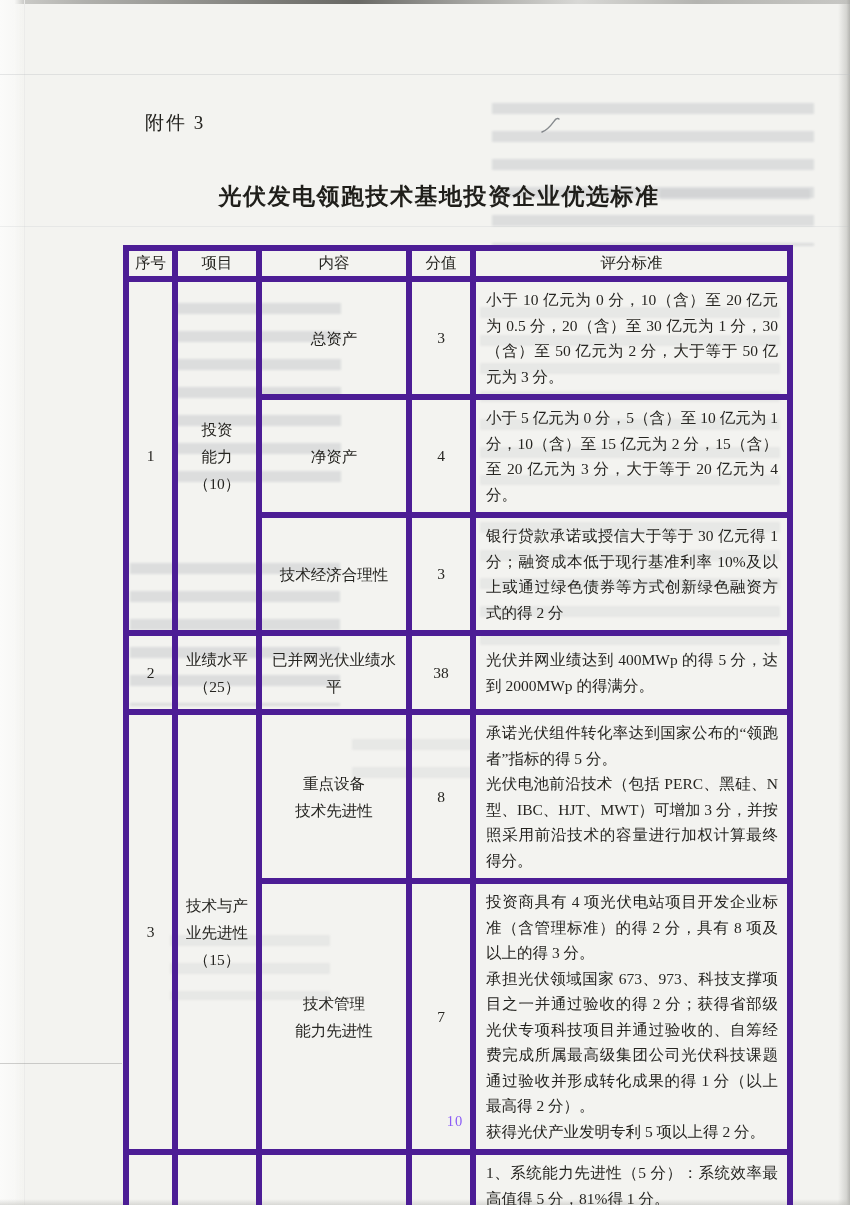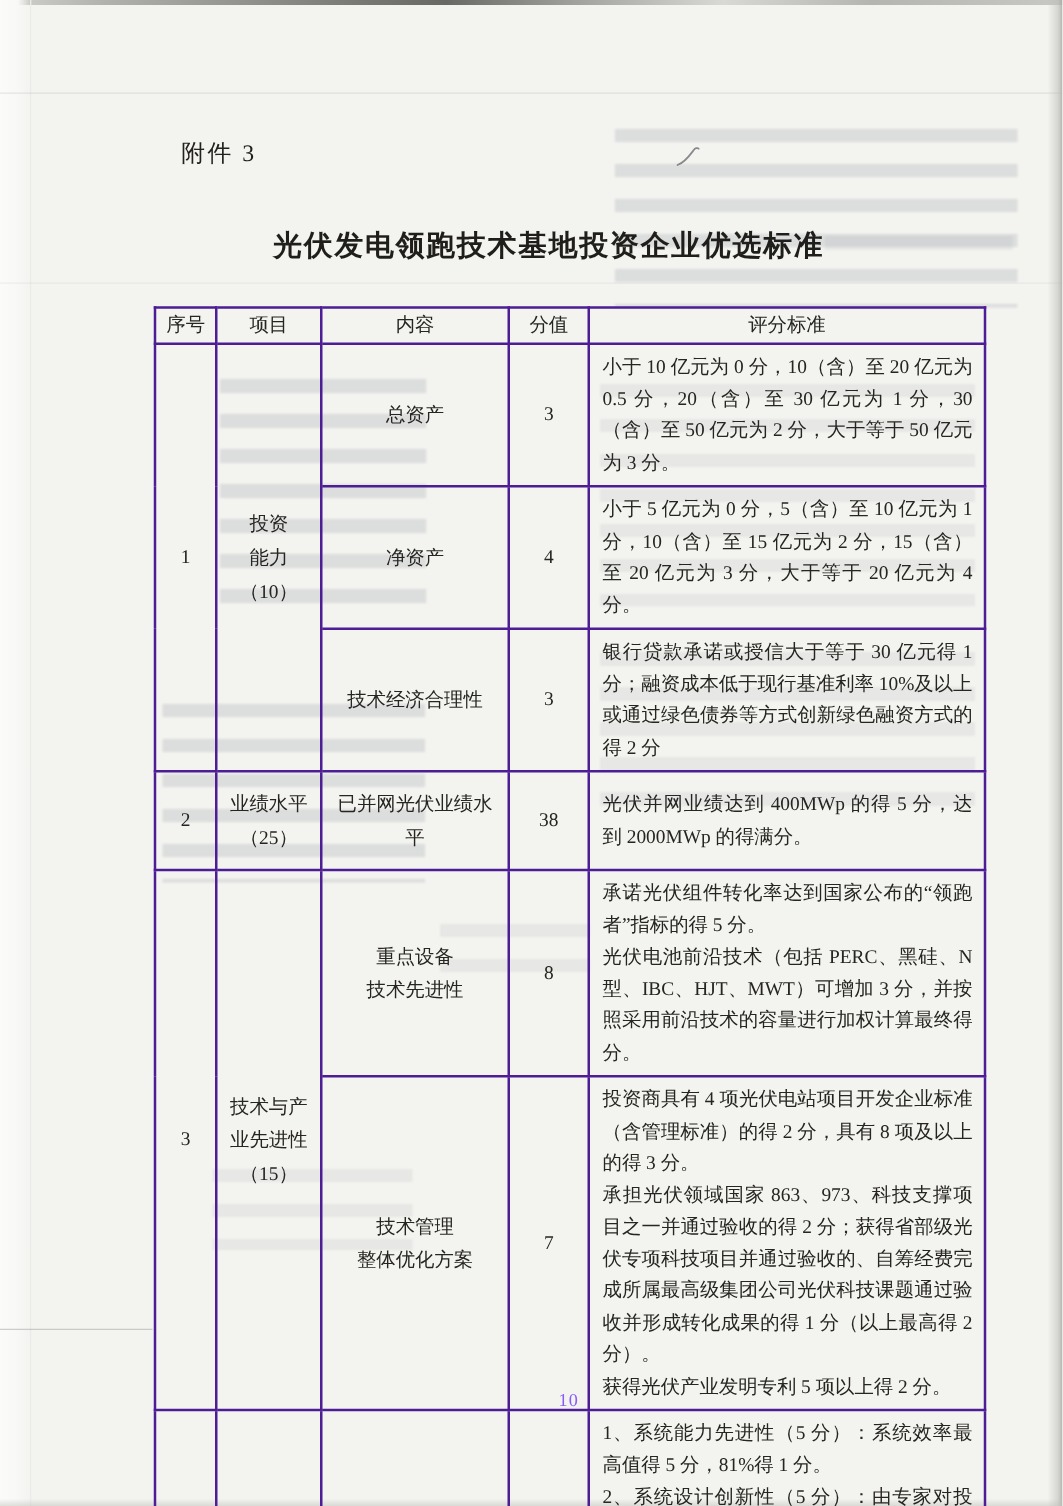--- a/index.html
+++ b/index.html
@@ -65,21 +65,21 @@
   table.criteria{
     border-collapse:collapse;table-layout:fixed;width:664px;
     font-size:15.5px;color:#262521;
   }
   table.criteria col.c-no{width:49px;}
   table.criteria col.c-item{width:84px;}
   table.criteria col.c-content{width:150px;}
   table.criteria col.c-score{width:64px;}
   table.criteria col.c-criteria{width:317px;}
   table.criteria th,table.criteria td{
-    border:2px solid #4c1d95;
+    border:6px solid #4c1d95;
     vertical-align:middle;
   }
   table.criteria{border:2.5px solid #3c3c38;}
   th.hd{font-weight:400;text-align:center;padding:2px;}
   td.no,td.score{text-align:center;padding:2px;}
   td.item,td.content{
     text-align:center;padding:2px 3px;
     white-space:pre-line;line-height:27px;
   }
   td.criteria-cell{
@@ -177,24 +177,24 @@
 业先进性
 （15）</td>
           <td class="content">重点设备
 技术先进性</td>
           <td class="score">8</td>
           <td class="criteria-cell">承诺光伏组件转化率达到国家公布的“领跑者”指标的得 5 分。
 光伏电池前沿技术（包括 PERC、黑硅、N 型、IBC、HJT、MWT）可增加 3 分，并按照采用前沿技术的容量进行加权计算最终得分。</td>
         </tr>
         <tr class="r-f">
           <td class="content">技术管理
-整体优化方案</td>
+能力先进性</td>
           <td class="score">7</td>
           <td class="criteria-cell">投资商具有 4 项光伏电站项目开发企业标准（含管理标准）的得 2 分，具有 8 项及以上的得 3 分。
-承担光伏领域国家 863、973、科技支撑项目之一并通过验收的得 2 分；获得省部级光伏专项科技项目并通过验收的、自筹经费完成所属最高级集团公司光伏科技课题通过验收并形成转化成果的得 1 分（以上最高得 2 分）。
+承担光伏领域国家 673、973、科技支撑项目之一并通过验收的得 2 分；获得省部级光伏专项科技项目并通过验收的、自筹经费完成所属最高级集团公司光伏科技课题通过验收并形成转化成果的得 1 分（以上最高得 2 分）。
 获得光伏产业发明专利 5 项以上得 2 分。</td>
         </tr>
         <tr class="r-g">
           <td class="no">4</td>
           <td class="item">技术
 方案（15）</td>
           <td class="content">投资商申报的光伏
 项目建设方案合理
 及创新性</td>
           <td class="score">15</td>

